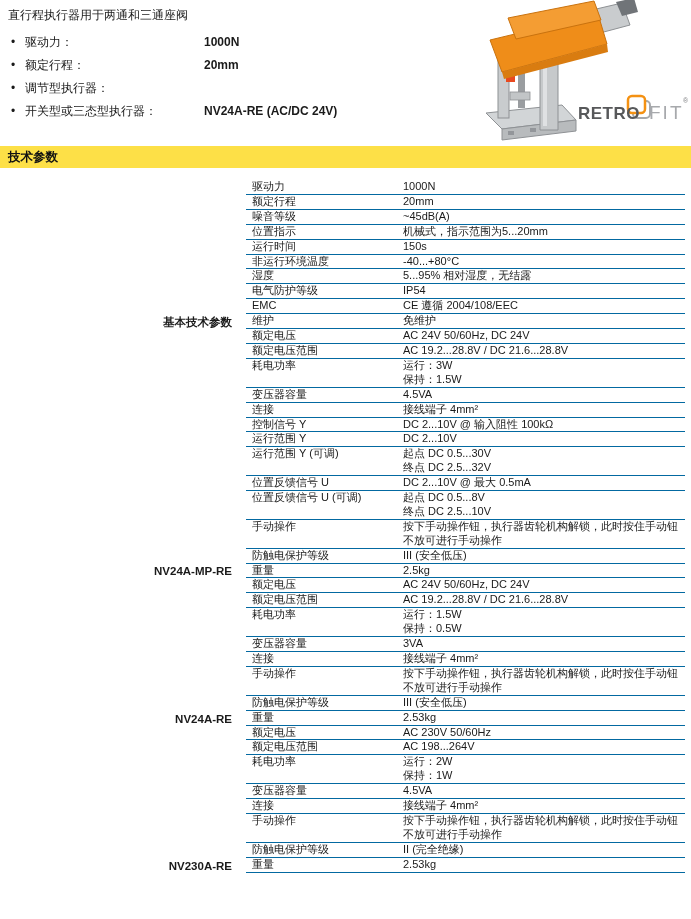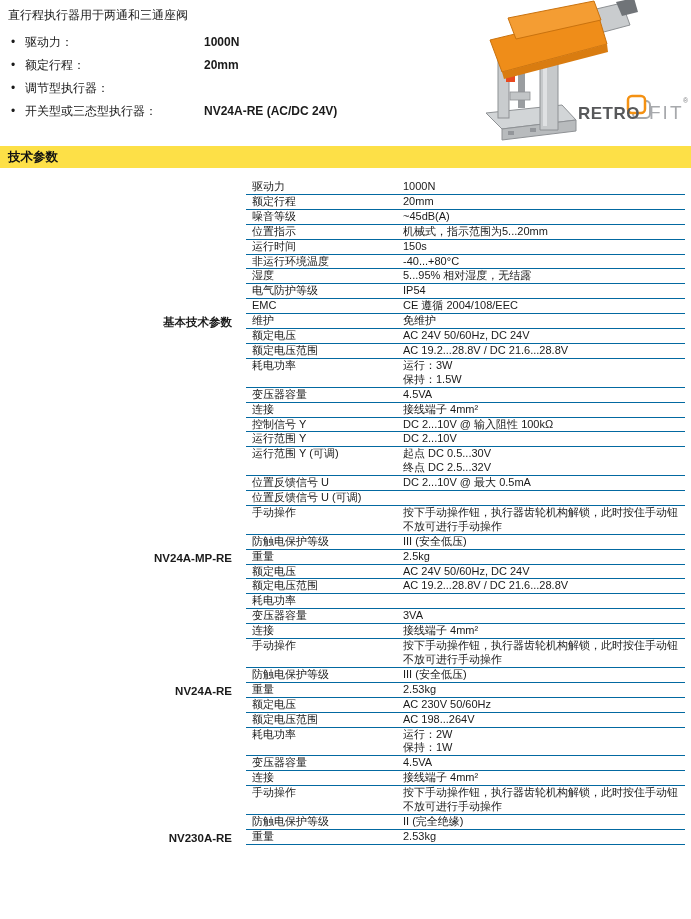--- a/index.html
+++ b/index.html
@@ -185,20 +185,22 @@
             <div class="param">运行范围 Y (可调)</div>
             <div class="value">起点 DC 0.5...30V
 终点 DC 2.5...32V</div>
           </div>
           <div class="row">
             <div class="param">位置反馈信号 U</div>
             <div class="value">DC 2...10V @ 最大 0.5mA</div>
           </div>
           <div class="row">
             <div class="param">位置反馈信号 U (可调)</div>
+            <div class="value">起点 DC 0.5...8V
+终点 DC 2.5...10V</div>
           </div>
           <div class="row">
             <div class="param">手动操作</div>
             <div class="value">按下手动操作钮，执行器齿轮机构解锁，此时按住手动钮
 不放可进行手动操作</div>
           </div>
           <div class="row">
             <div class="param">防触电保护等级</div>
             <div class="value">III (安全低压)</div>
           </div>
@@ -214,20 +216,22 @@
           <div class="row">
             <div class="param">额定电压</div>
             <div class="value">AC 24V 50/60Hz, DC 24V</div>
           </div>
           <div class="row">
             <div class="param">额定电压范围</div>
             <div class="value">AC 19.2...28.8V / DC 21.6...28.8V</div>
           </div>
           <div class="row">
             <div class="param">耗电功率</div>
+            <div class="value">运行：1.5W
+保持：0.5W</div>
           </div>
           <div class="row">
             <div class="param">变压器容量</div>
             <div class="value">3VA</div>
           </div>
           <div class="row">
             <div class="param">连接</div>
             <div class="value">接线端子 4mm²</div>
           </div>
           <div class="row">

